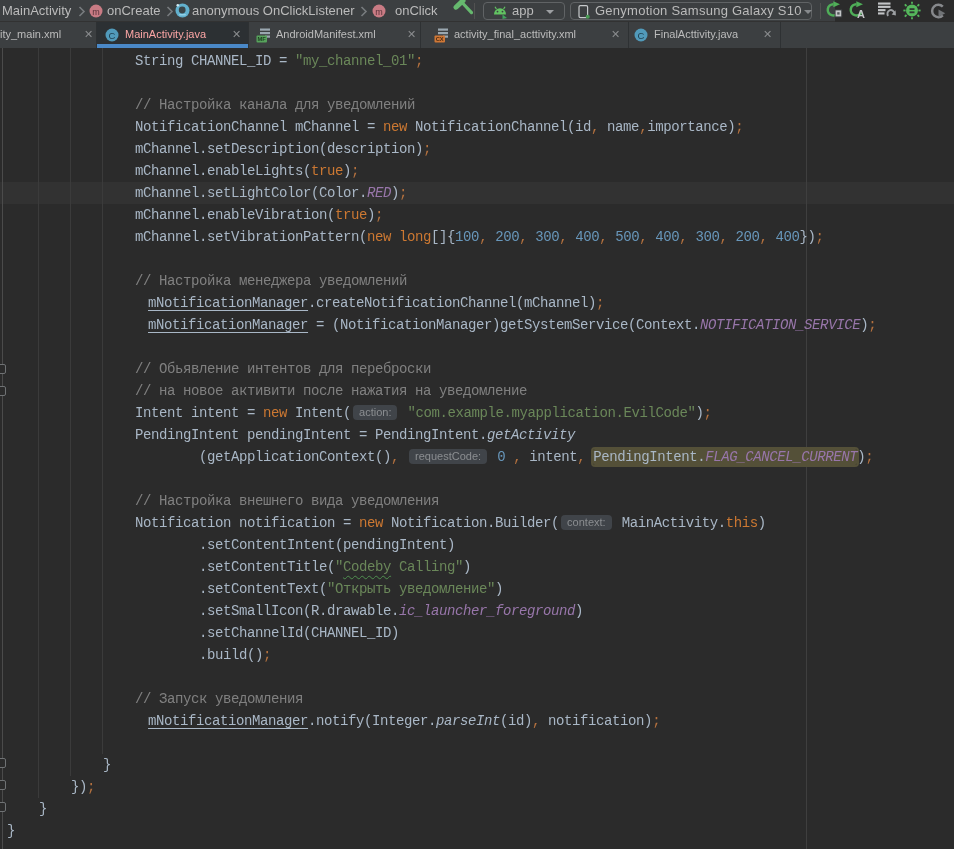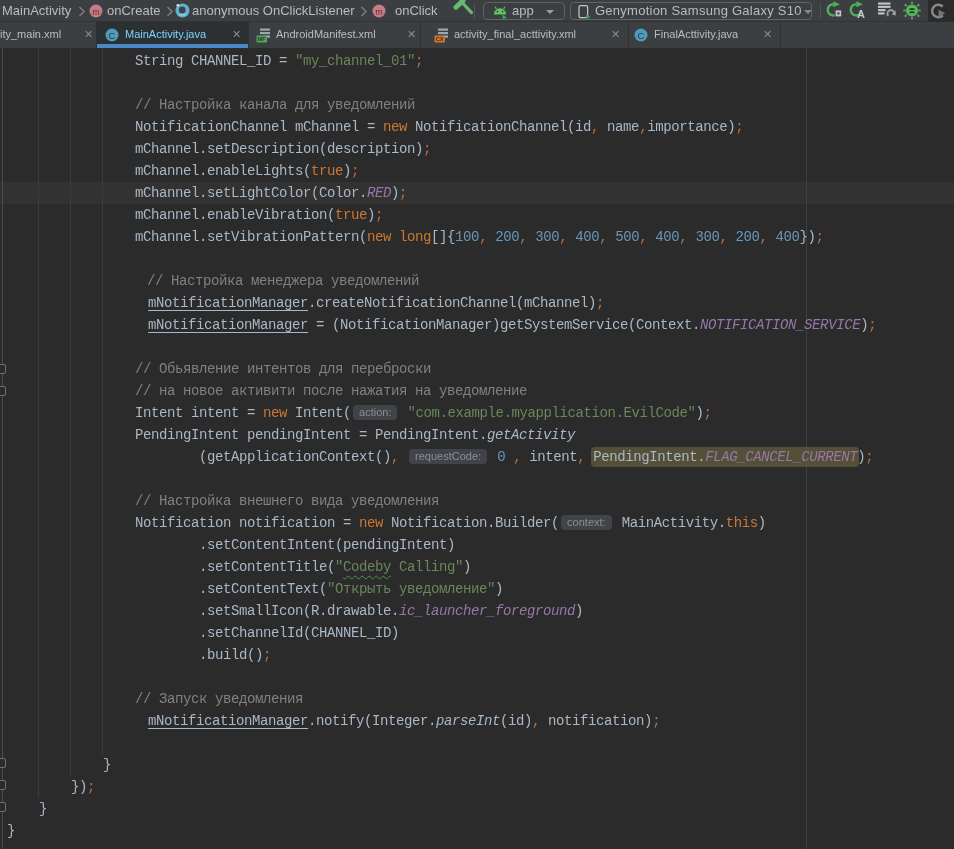--- a/index.html
+++ b/index.html
@@ -1,19 +1,19 @@
 <!DOCTYPE html>
 <html><head><meta charset="utf-8">
 <style>
 * { margin:0; padding:0; box-sizing:border-box; }
 html,body { width:954px; height:849px; background:#2b2b2b; overflow:hidden; }
 body { position:relative; font-family:"Liberation Sans",sans-serif; }
 
 
-#navbar { position:absolute; left:0; top:0; width:928px; height:22px; background:#3c3f41; border-bottom:1px solid #323232; }
+#navbar { position:absolute; left:0; top:0; width:835px; height:22px; background:#3c3f41; border-bottom:1px solid #323232; }
 .bc { position:absolute; top:0; height:22px; line-height:22px; font-size:13px; color:#bbbbbb; white-space:nowrap; }
 .bcic { position:absolute; }
 
 
 .sep { position:absolute; top:3px; width:1px; height:16px; background:#515151; }
 .combo { position:absolute; top:2px; height:18px; border:1px solid #606365; border-radius:4px; color:#bbbbbb; font-size:12px; line-height:16px; white-space:nowrap; }
 .caret-dn { display:inline-block; width:0; height:0; border-left:4px solid transparent; border-right:4px solid transparent; border-top:4px solid #9da0a3; vertical-align:middle; margin-left:4px; }
 
 
 #tabbar { position:absolute; left:0; top:22px; width:954px; height:26px; background:#3c3f41; }
@@ -148,21 +148,21 @@
   <div class="tabtxt" style="left:0px">ity_main.xml</div>
   <div class="tabx" style="left:84px">✕</div>
   <div class="tabsep" style="left:96px"></div>
 
   <div class="tab" style="left:97px;width:151px;background:#2c3033"></div>
   <div style="position:absolute;left:97px;top:22px;width:151px;height:4px;background:#4a88c7"></div>
   <svg style="position:absolute;left:105px;top:6px" width="14" height="14" viewBox="0 0 14 14">
       <circle cx="7" cy="7" r="6.5" fill="#519aba"></circle>
       <text x="7" y="10.5" font-size="9.5" font-family="Liberation Sans" fill="#1d3d4e" text-anchor="middle">C</text>
     </svg>
-  <div class="tabtxt" style="left:125px;color:#7dd3fc">MainActivity.java</div>
+  <div class="tabtxt" style="left:125px;color:#fca5a5">MainActivity.java</div>
   <div class="tabx" style="left:232px">✕</div>
   <div class="tabsep" style="left:248px"></div>
 
   <svg style="position:absolute;left:256px;top:6px" width="15" height="15" viewBox="0 0 15 15">
     <rect x="4" y="0.5" width="10" height="2.2" fill="#9aa7b0"></rect>
       <rect x="4" y="4" width="10" height="2.2" fill="#9aa7b0"></rect>
       <rect x="9" y="7.5" width="5" height="2.2" fill="#9aa7b0"></rect>
     <rect x="0.5" y="7.5" width="10.5" height="7" rx="1" fill="#57a35c"></rect>
       <text x="5.7" y="13" font-size="5.8" font-family="Liberation Sans" fill="#1e3c22" text-anchor="middle" font-weight="bold">MF</text>
   </svg>
@@ -203,21 +203,21 @@
   <div class="foldic" style="top:732px"></div>
   <div class="foldic" style="top:754px"></div>
 <div class="ln" style="top:2px;left:7px">                String CHANNEL_ID = <span class="s">"my_channel_01"</span><span class="p">;</span></div>
 <div class="ln" style="top:46px;left:7px">                <span class="c">// Настройка канала для уведомлений</span></div>
 <div class="ln" style="top:68px;left:7px">                NotificationChannel mChannel = <span class="k">new</span> NotificationChannel(id<span class="p">,</span> name<span class="p">,</span>importance)<span class="p">;</span></div>
 <div class="ln" style="top:90px;left:7px">                mChannel.setDescription(description)<span class="p">;</span></div>
 <div class="ln" style="top:112px;left:7px">                mChannel.enableLights(<span class="k">true</span>)<span class="p">;</span></div>
 <div class="ln" style="top:134px;left:7px">                mChannel.setLightColor(Color.<span class="ct">RED</span>)<span class="p">;</span></div>
 <div class="ln" style="top:156px;left:7px">                mChannel.enableVibration(<span class="k">true</span>)<span class="p">;</span></div>
 <div class="ln" style="top:178px;left:7px">                mChannel.setVibrationPattern(<span class="k">new</span> <span class="k">long</span>[]{<span class="n">100</span><span class="p">,</span> <span class="n">200</span><span class="p">,</span> <span class="n">300</span><span class="p">,</span> <span class="n">400</span><span class="p">,</span> <span class="n">500</span><span class="p">,</span> <span class="n">400</span><span class="p">,</span> <span class="n">300</span><span class="p">,</span> <span class="n">200</span><span class="p">,</span> <span class="n">400</span>})<span class="p">;</span></div>
-<div class="ln" style="top:222px;left:19px">                <span class="c">// Настройка менеджера уведомлений</span></div>
+<div class="ln" style="top:222px;left:7px">                <span class="c">// Настройка менеджера уведомлений</span></div>
 <div class="ln" style="top:244px;left:7px">                <span class="f">mNotificationManager</span>.createNotificationChannel(mChannel)<span class="p">;</span></div>
 <div class="ln" style="top:266px;left:7px">                <span class="f">mNotificationManager</span> = (NotificationManager)getSystemService(Context.<span class="ct">NOTIFICATION_SERVICE</span>)<span class="p">;</span></div>
 <div class="ln" style="top:310px;left:7px">                <span class="c">// Обьявление интентов для переброски</span></div>
 <div class="ln" style="top:354px;left:7px">                Intent intent = <span class="k">new</span> Intent(<span class="pill">action:</span> <span class="s">"com.example.myapplication.EvilCode"</span>)<span class="p">;</span></div>
 <div class="ln" style="top:332px;left:7px">                <span class="c">// на новое активити после нажатия на уведомление</span></div>
 <div class="ln" style="top:376px;left:7px">                PendingIntent pendingIntent = PendingIntent.<span class="it">getActivity</span></div>
 <div class="ln" style="top:398px;left:7px">                        (getApplicationContext()<span class="p">,</span> <span class="pill">requestCode:</span> <span class="n">0</span> <span class="p">,</span> intent<span class="p">,</span> <span class="hl">PendingIntent.<span class="ct">FLAG_CANCEL_CURRENT</span></span>)<span class="p">;</span></div>
 <div class="ln" style="top:442px;left:7px">                <span class="c">// Настройка внешнего вида уведомления</span></div>
 <div class="ln" style="top:464px;left:7px">                Notification notification = <span class="k">new</span> Notification.Builder(<span class="pill">context:</span> MainActivity.<span class="k">this</span>)</div>
 <div class="ln" style="top:486px;left:7px">                        .setContentIntent(pendingIntent)</div>

